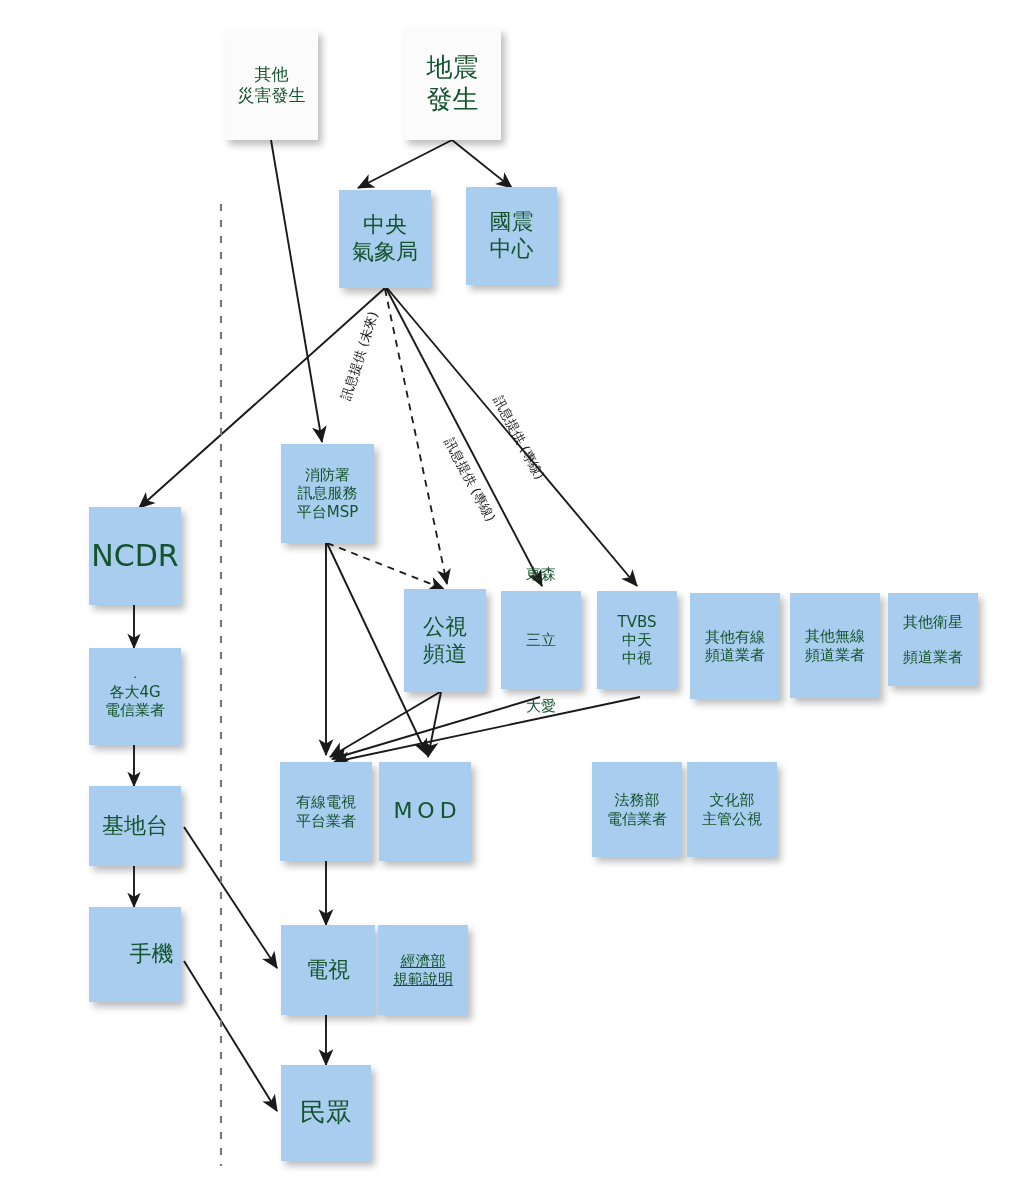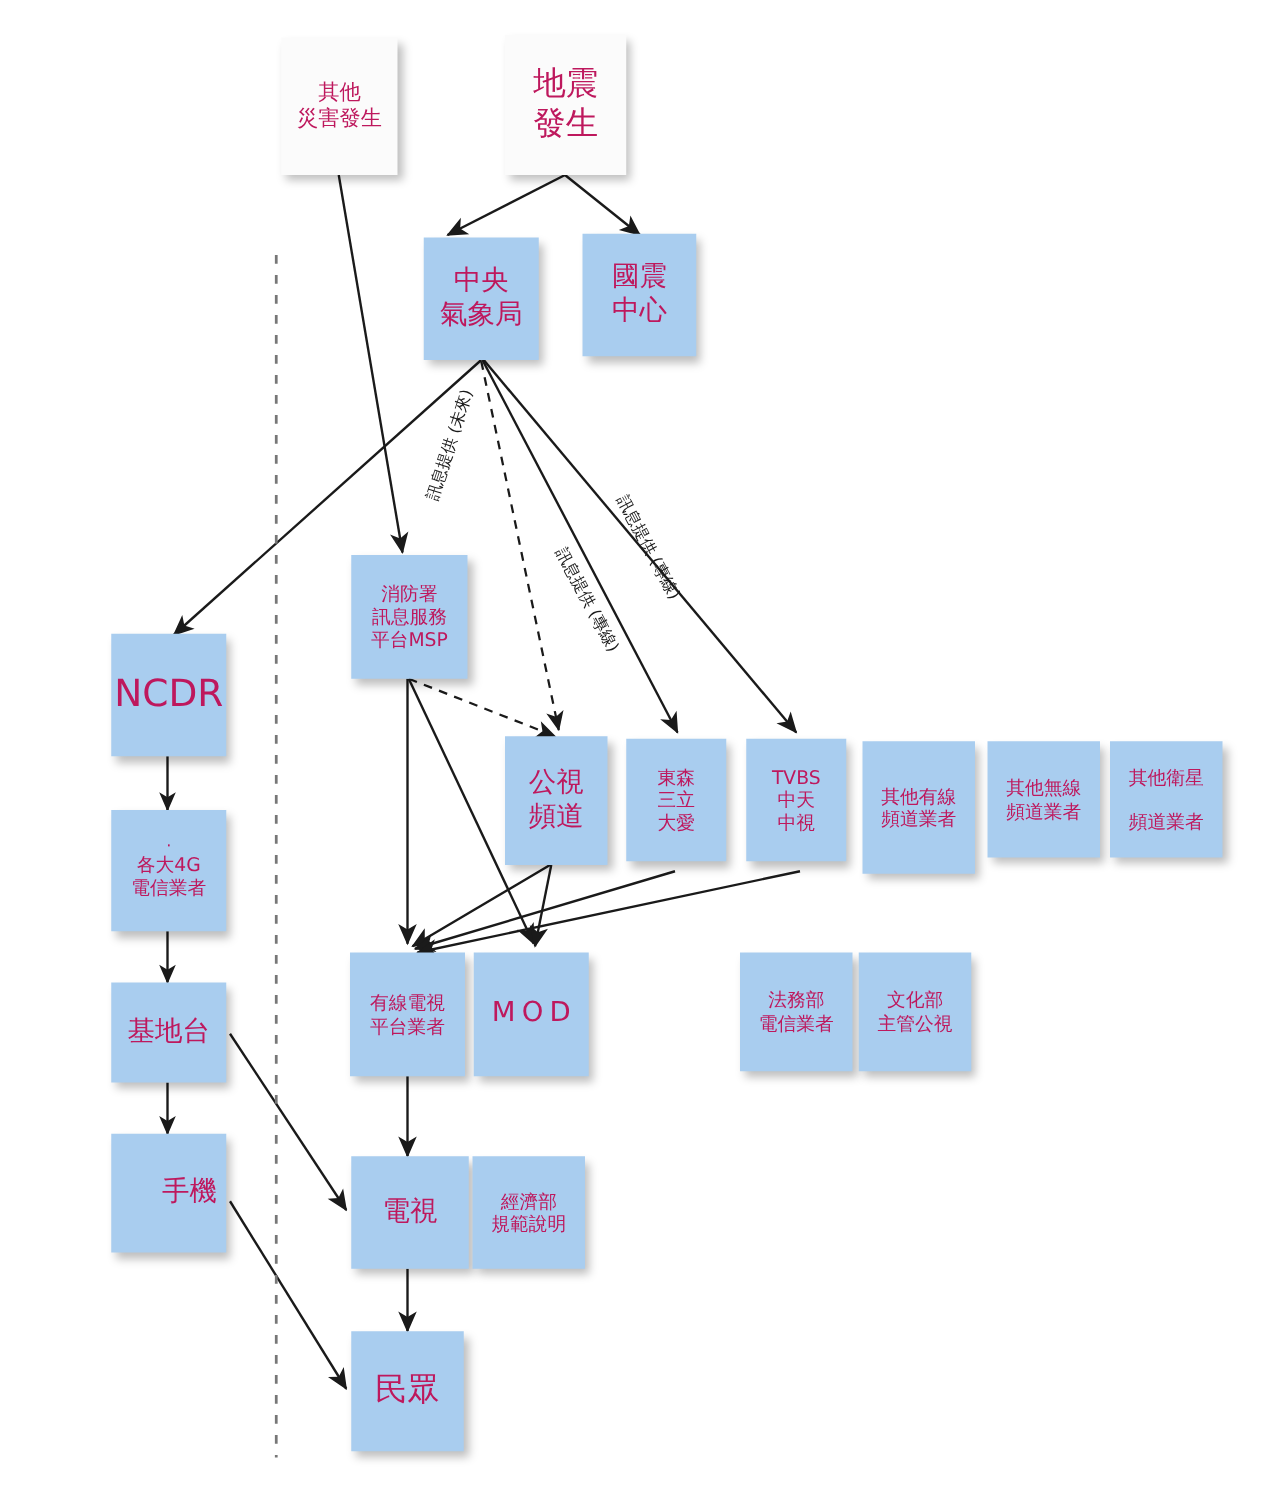--- a/index.html
+++ b/index.html
@@ -27,21 +27,21 @@
     pointer-events: none;
   }
   .node {
     position: absolute;
     box-sizing: border-box;
     display: flex;
     flex-direction: column;
     align-items: center;
     justify-content: center;
     text-align: center;
-    color: #be185d;
+    color: #14532d;
     line-height: 1.22;
     z-index: 3;
     box-shadow: 4px 5px 7px rgba(0,0,0,0.26);
   }
   .node.blue {
     background: #a9cdef;
   }
   .node.white {
     background: #fbfbfb;
   }
@@ -189,38 +189,38 @@
 
   <div class="node blue sz-md" style="left:89px; top:907px; width:92px; height:95px;padding-left:33px;">
     <span class="ln">手機</span>
   </div>
 
   <div class="node blue sz-md" style="left:404px; top:589px; width:82px; height:103px;">
     <span class="ln">公視</span>
     <span class="ln">頻道</span>
   </div>
 
-  <div class="node blue sz-xs" style="left:501px; top:591px; width:80px; height:98px;">
+  <div class="node blue sz-xs" style="left:501px; top:591px; width:80px; height:98px;gap:48px;">
     <span class="ln">東森</span>
     <span class="ln">三立</span>
     <span class="ln">大愛</span>
   </div>
 
   <div class="node blue sz-xs" style="left:597px; top:591px; width:80px; height:98px;">
     <span class="ln">TVBS</span>
     <span class="ln">中天</span>
     <span class="ln">中視</span>
   </div>
 
   <div class="node blue sz-xs" style="left:690px; top:593px; width:90px; height:106px;">
     <span class="ln">其他有線</span>
     <span class="ln">頻道業者</span>
   </div>
 
-  <div class="node blue sz-xs" style="left:790px; top:593px; width:90px; height:93px;">
+  <div class="node blue sz-xs" style="left:790px; top:593px; width:90px; height:105px;">
     <span class="ln">其他無線</span>
     <span class="ln">頻道業者</span>
   </div>
 
   <div class="node blue sz-xs" style="left:888px; top:593px; width:90px; height:93px;gap:16px;">
     <span class="ln">其他衛星</span>
     <span class="ln">頻道業者</span>
   </div>
 
   <div class="node blue sz-xs" style="left:280px; top:762px; width:92px; height:99px;">
@@ -239,21 +239,21 @@
 
   <div class="node blue sz-xs" style="left:687px; top:762px; width:90px; height:95px;">
     <span class="ln">文化部</span>
     <span class="ln">主管公視</span>
   </div>
 
   <div class="node blue sz-md" style="left:281px; top:925px; width:94px; height:90px;">
     <span class="ln">電視</span>
   </div>
 
-  <div class="node blue sz-xs" style="left:378px; top:925px; width:90px; height:90px;">
+  <div class="node blue sz-xs" style="left:378px; top:925px; width:90px; height:90px;text-decoration:underline;">
     <span class="ln">經濟部</span>
     <span class="ln">規範說明</span>
   </div>
 
   <div class="node blue sz-lg" style="left:281px; top:1065px; width:90px; height:96px;">
     <span class="ln">民眾</span>
   </div>
 
 </div>
 

